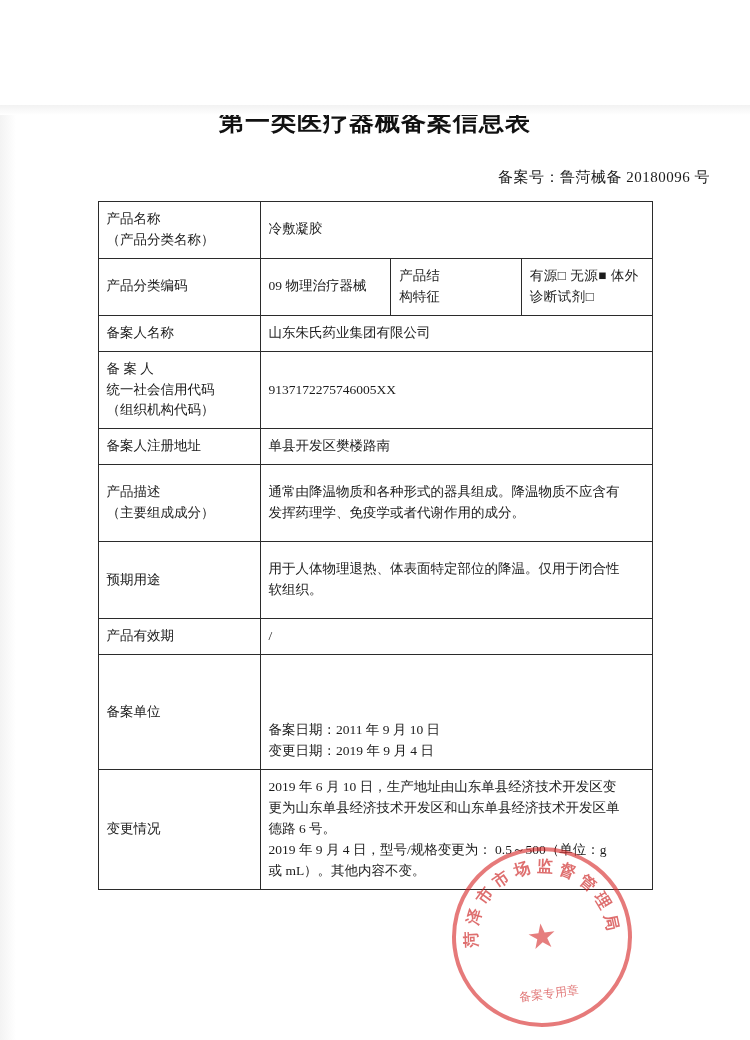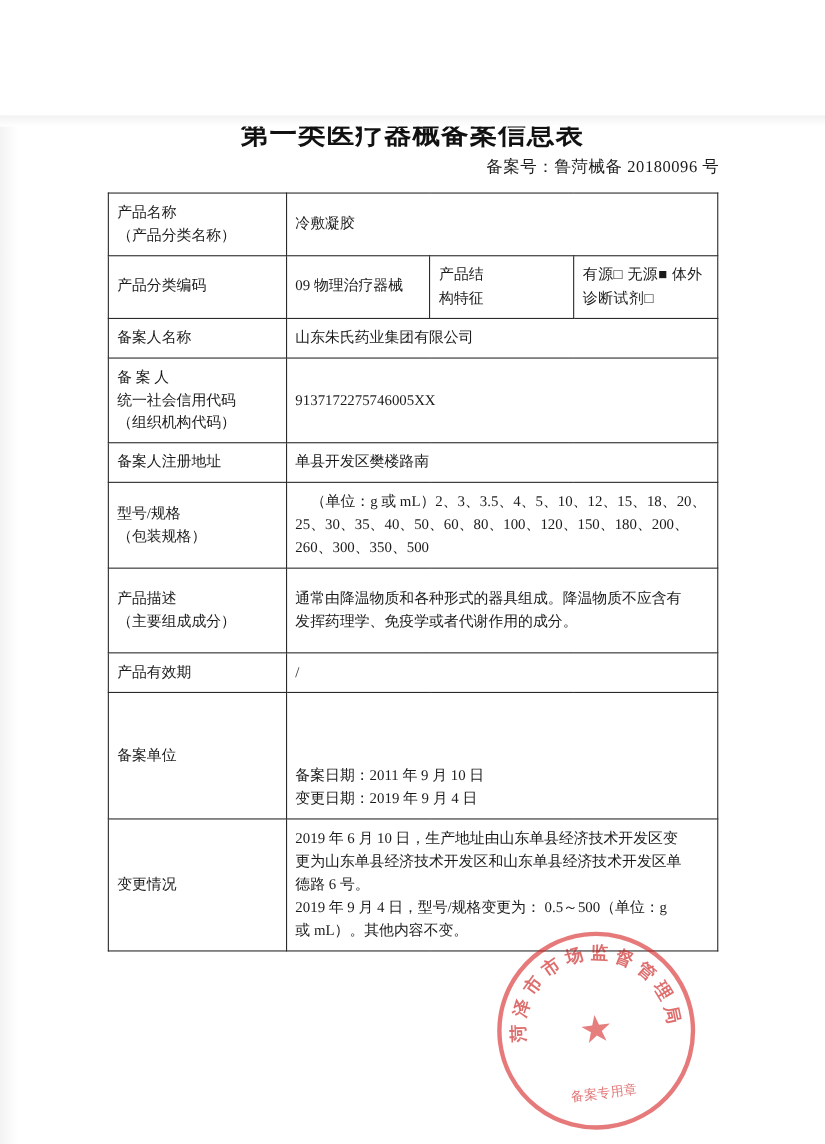--- a/index.html
+++ b/index.html
@@ -26,22 +26,22 @@
     font-size: 25px;
     font-weight: bold;
     letter-spacing: 1px;
     margin-top: 105px;
     color: #111;
     font-family: Liberation Serif, serif;
   }
   .record-no {
     text-align: right;
     font-size: 15px;
-    margin-top: 4px;
-    padding-right: 96px;
+    margin-top: 30px;
+    padding-right: 40px;
     letter-spacing: 0.5px;
   }
   table.main {
     border-collapse: collapse;
     width: 555px;
     margin: 14px auto 0 auto;
     table-layout: fixed;
   }
   table.main td {
     border: 1px solid #2b2b2b;
@@ -217,47 +217,45 @@
       <tr>
         <td class="label">
           <span class="label-lines">
             <span>备案人注册地址</span>
           </span>
         </td>
         <td class="value" colspan="3">单县开发区樊楼路南</td>
       </tr>
 
 
-      <tr>
-        <td class="label">
-          <span class="label-lines">
-            <span>型号/规格</span>
-            <span>（包装规格）</span>
-          </span>
-        </td>
-        <td class="value" colspan="3">
-          <span class="val-line indent-first">（单位：g 或 mL）2、3、3.5、4、5、10、12、15、18、20、</span>
-          <span class="val-line">25、30、35、40、50、60、80、100、120、150、180、200、</span>
-          <span class="val-line">260、300、350、500</span>
-        </td>
-      </tr>
 
       <tr>
         <td class="label tall">
           <span class="label-lines">
             <span>产品描述</span>
             <span>（主要组成成分）</span>
           </span>
         </td>
         <td class="value" colspan="3">
           <span class="val-line">通常由降温物质和各种形式的器具组成。降温物质不应含有</span>
           <span class="val-line">发挥药理学、免疫学或者代谢作用的成分。</span>
         </td>
       </tr>
 
+      <tr>
+        <td class="label tall">
+          <span class="label-lines">
+            <span>预期用途</span>
+          </span>
+        </td>
+        <td class="value" colspan="3">
+          <span class="val-line">用于人体物理退热、体表面特定部位的降温。仅用于闭合性</span>
+          <span class="val-line">软组织。</span>
+        </td>
+      </tr>
 
       <tr>
         <td class="label">
           <span class="label-lines">
             <span>产品有效期</span>
           </span>
         </td>
         <td class="value" colspan="3">/</td>
       </tr>
 

